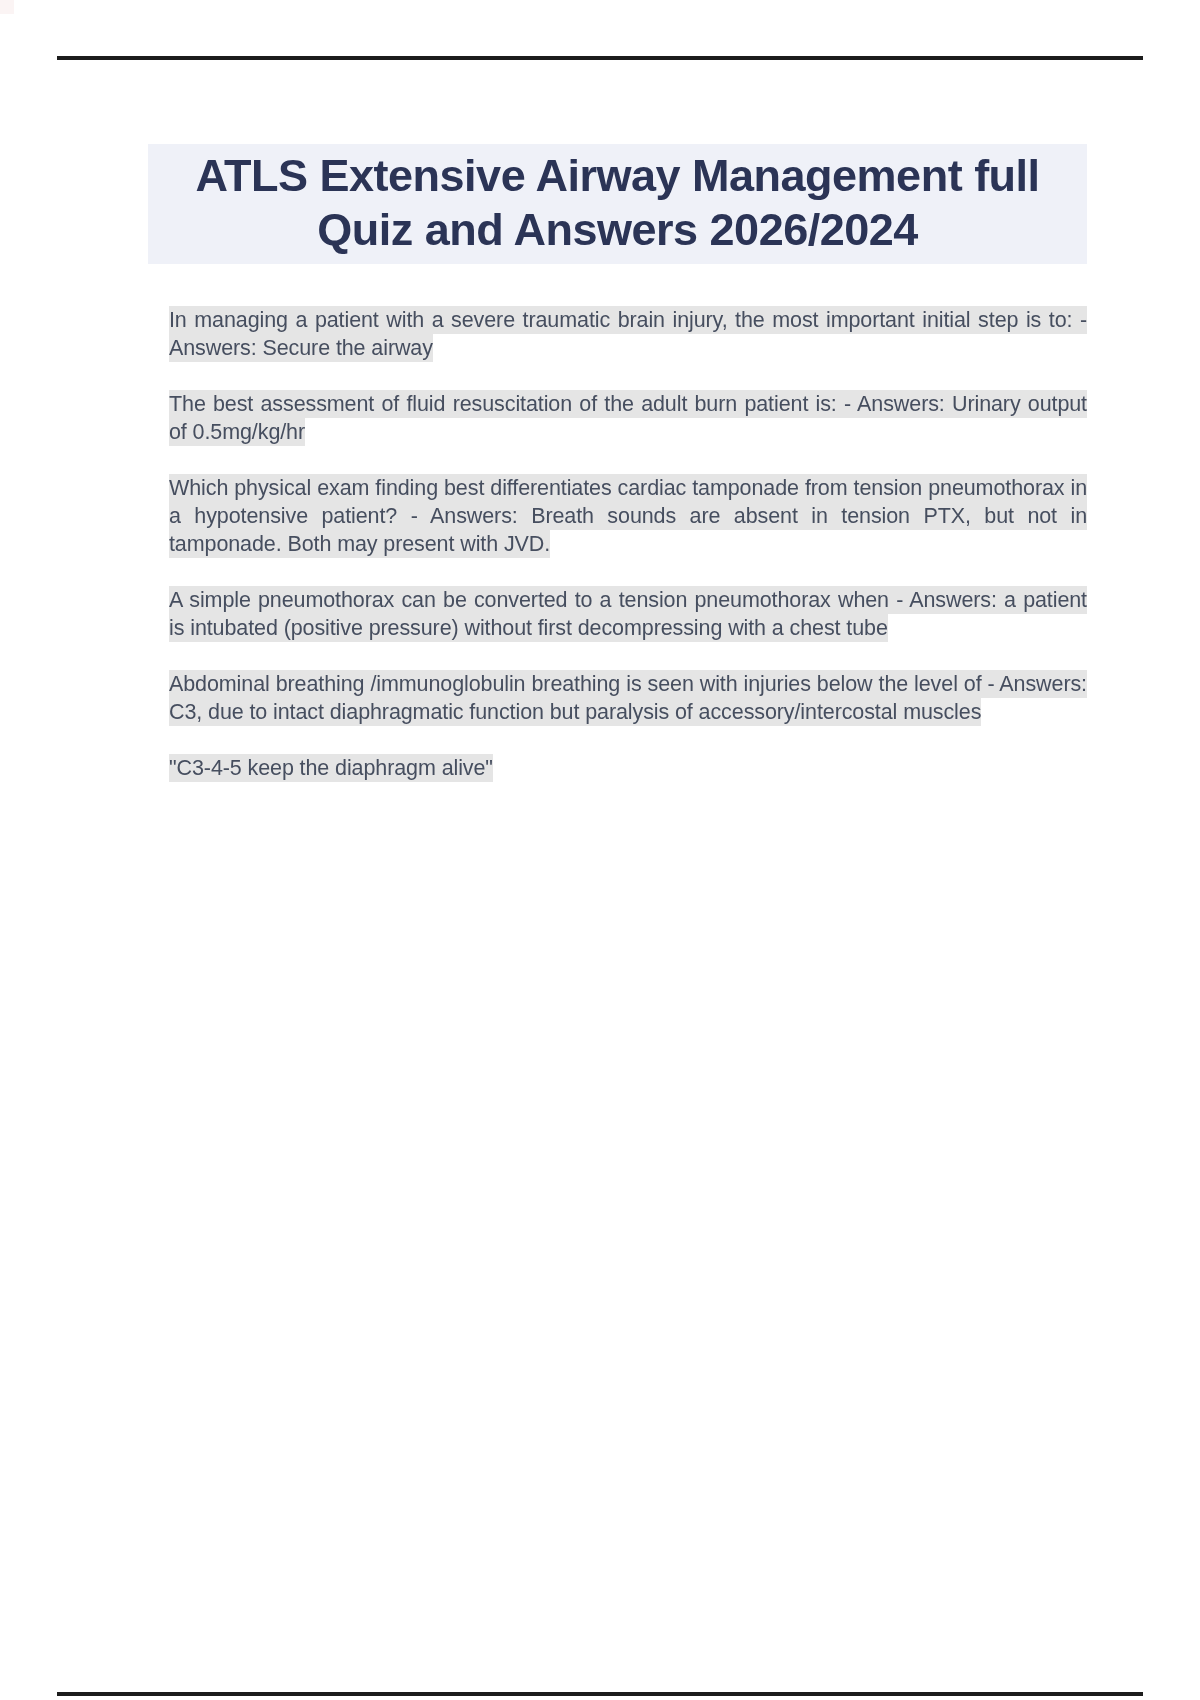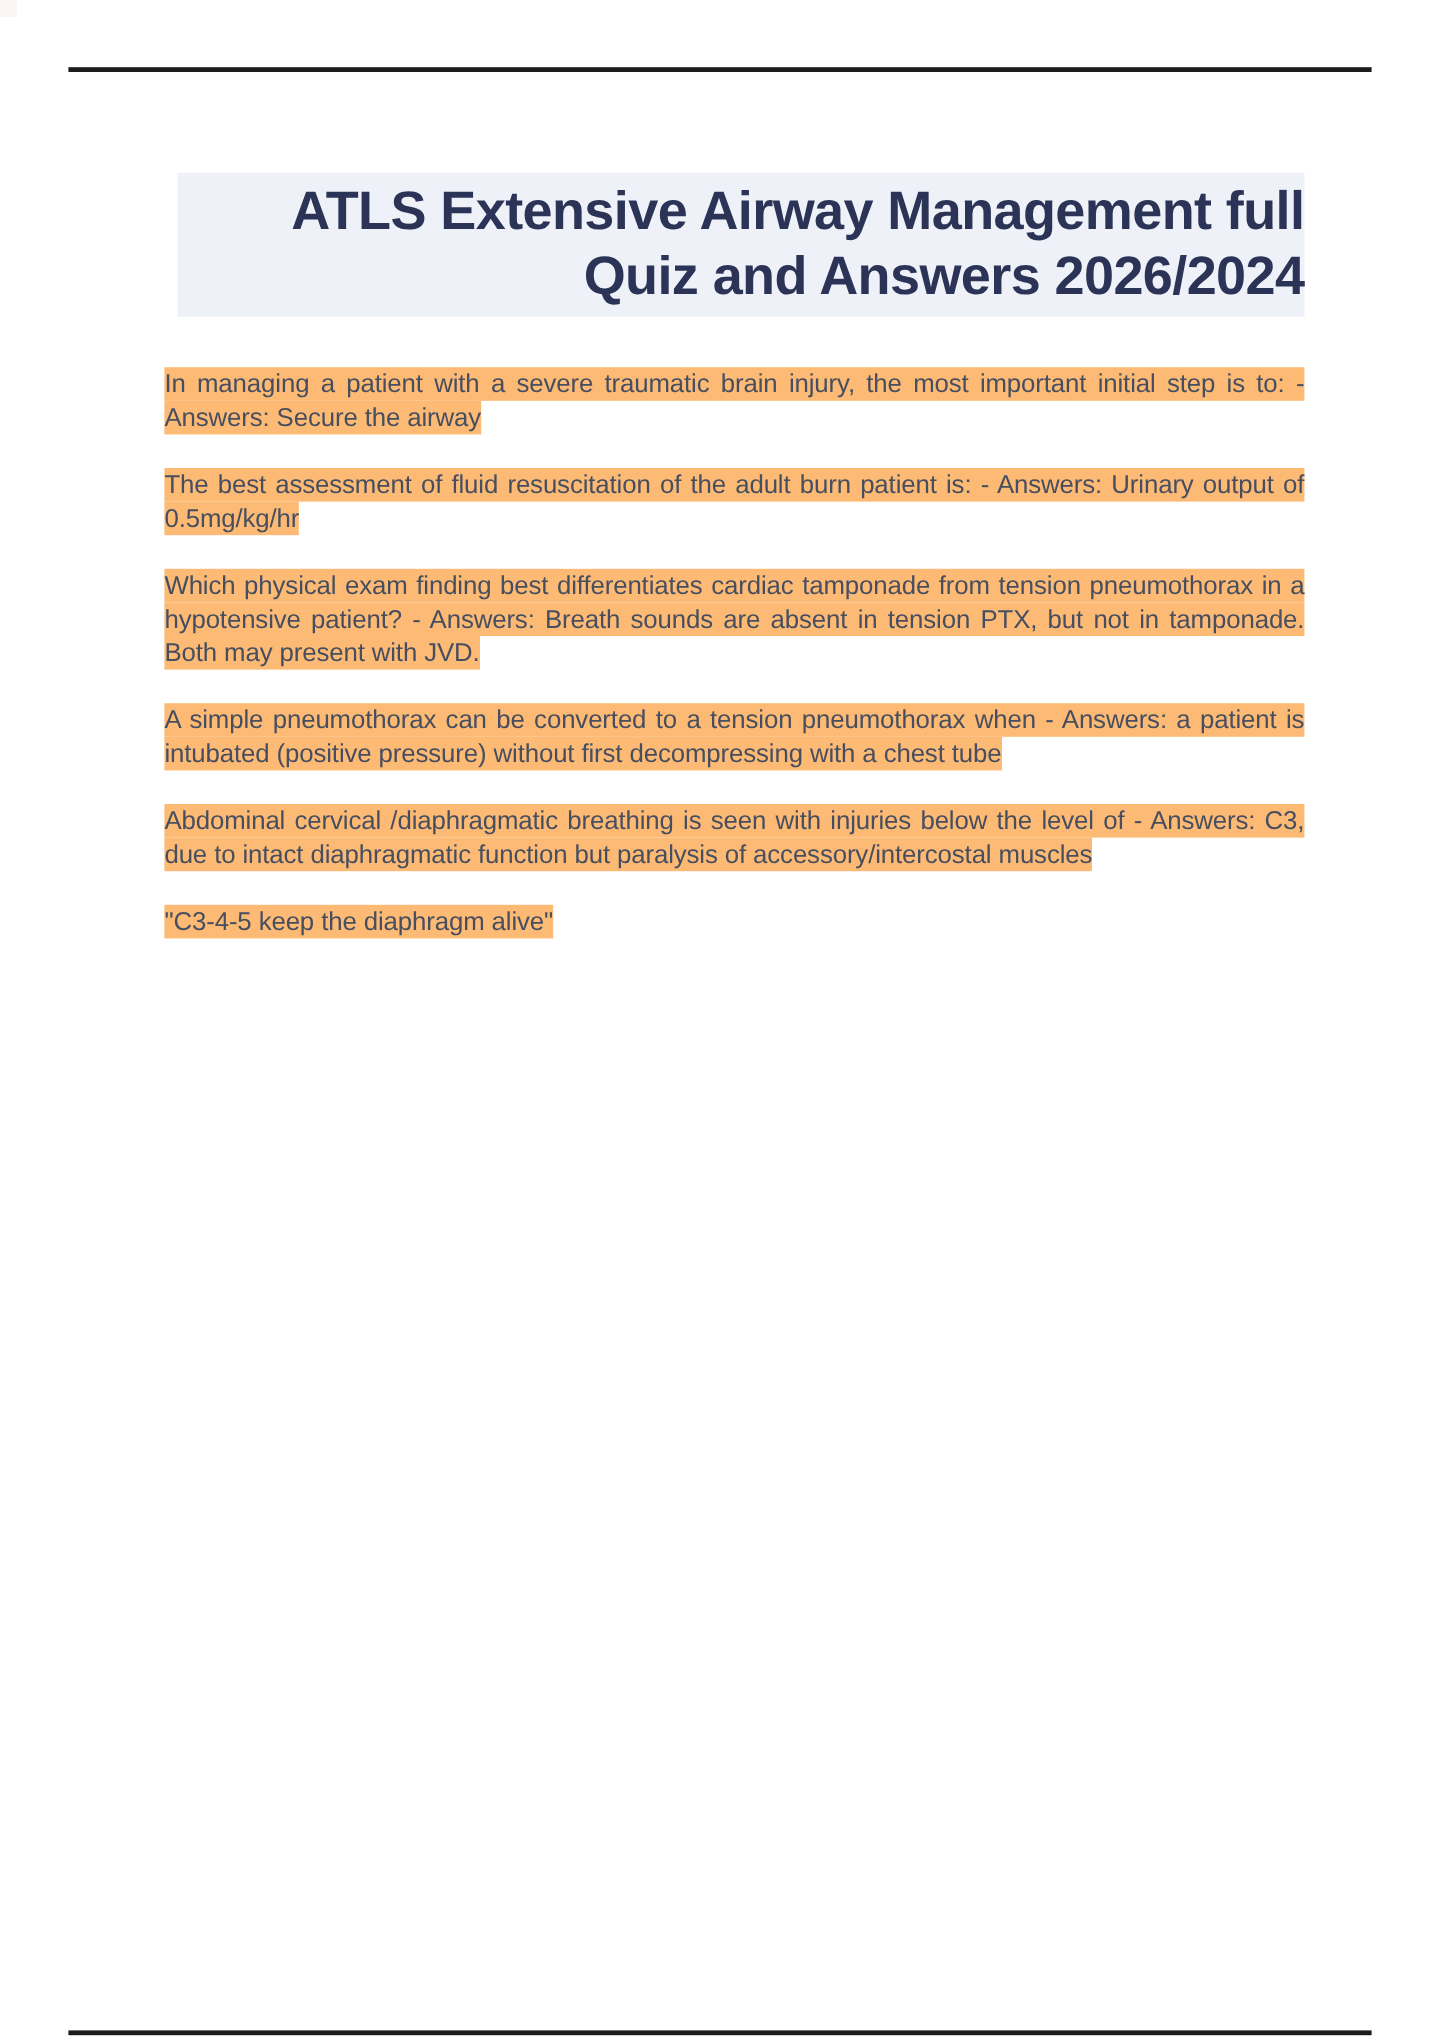--- a/index.html
+++ b/index.html
@@ -37,21 +37,21 @@
   .rule-top { top: 56px; }
   .rule-bottom { top: 1692px; }
 
   .title-block {
     position: absolute;
     left: 148px;
     top: 144px;
     width: 939px;
     background: #eff1f8;
     padding: 5px 0 7px 0;
-    text-align: right;
+    text-align: center;
   }
   .title-line {
     font-size: 45px;
     line-height: 54px;
     font-weight: bold;
     color: #2b3456;
     white-space: nowrap;
     letter-spacing: -0.5px;
   }
 
@@ -64,23 +64,24 @@
   .body-column p {
     margin: 0 0 28px 0;
     font-size: 21.5px;
     line-height: 28px;
     letter-spacing: -0.1px;
     color: #464e5f;
     text-align: justify;
   }
   .body-column p:last-child { margin-bottom: 0; }
   .hl {
-    background: #fdba74;
+    background: #e5e5e5;
     padding: 2px 0;
     box-decoration-break: clone;
+    margin-left: 32px;
     -webkit-box-decoration-break: clone;
   }
 </style>
 </head>
 <body>
 
 <div class="page">
 
   <div class="corner-artifact"></div>
 
@@ -89,19 +90,19 @@
   <div class="title-block">
     <div class="title-line">ATLS Extensive Airway Management full</div>
     <div class="title-line">Quiz and Answers 2026/2024</div>
   </div>
 
   <div class="body-column">
     <p><span class="hl">In managing a patient with a severe traumatic brain injury, the most important initial step is to: - Answers: Secure the airway</span></p>
     <p><span class="hl">The best assessment of fluid resuscitation of the adult burn patient is: - Answers: Urinary output of 0.5mg/kg/hr</span></p>
     <p><span class="hl">Which physical exam finding best differentiates cardiac tamponade from tension pneumothorax in a hypotensive patient? - Answers: Breath sounds are absent in tension PTX, but not in tamponade. Both may present with JVD.</span></p>
     <p><span class="hl">A simple pneumothorax can be converted to a tension pneumothorax when - Answers: a patient is intubated (positive pressure) without first decompressing with a chest tube</span></p>
-    <p><span class="hl">Abdominal cervical /diaphragmatic breathing is seen with injuries below the level of - Answers: C3, due to intact diaphragmatic function but paralysis of accessory/intercostal muscles</span></p>
+    <p><span class="hl">Abdominal breathing /immunoglobulin breathing is seen with injuries below the level of - Answers: C3, due to intact diaphragmatic function but paralysis of accessory/intercostal muscles</span></p>
     <p><span class="hl">"C3-4-5 keep the diaphragm alive"</span></p>
   </div>
 
   <div class="rule rule-bottom"></div>
 
 </div>
 
 </body></html>

